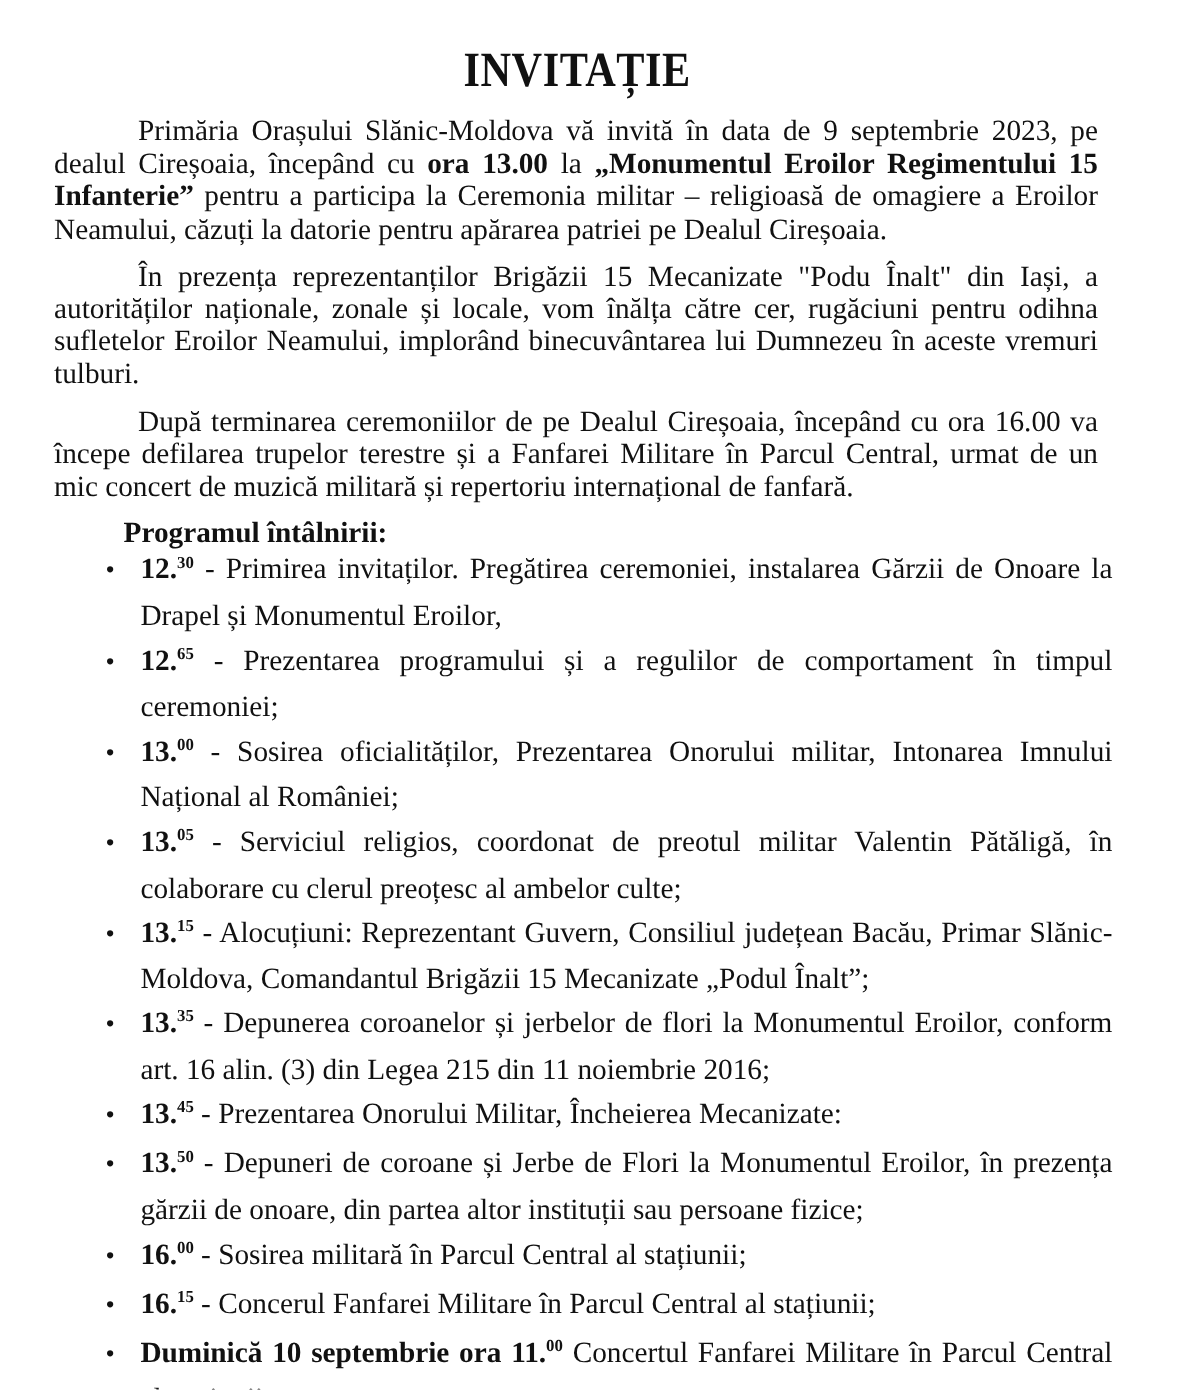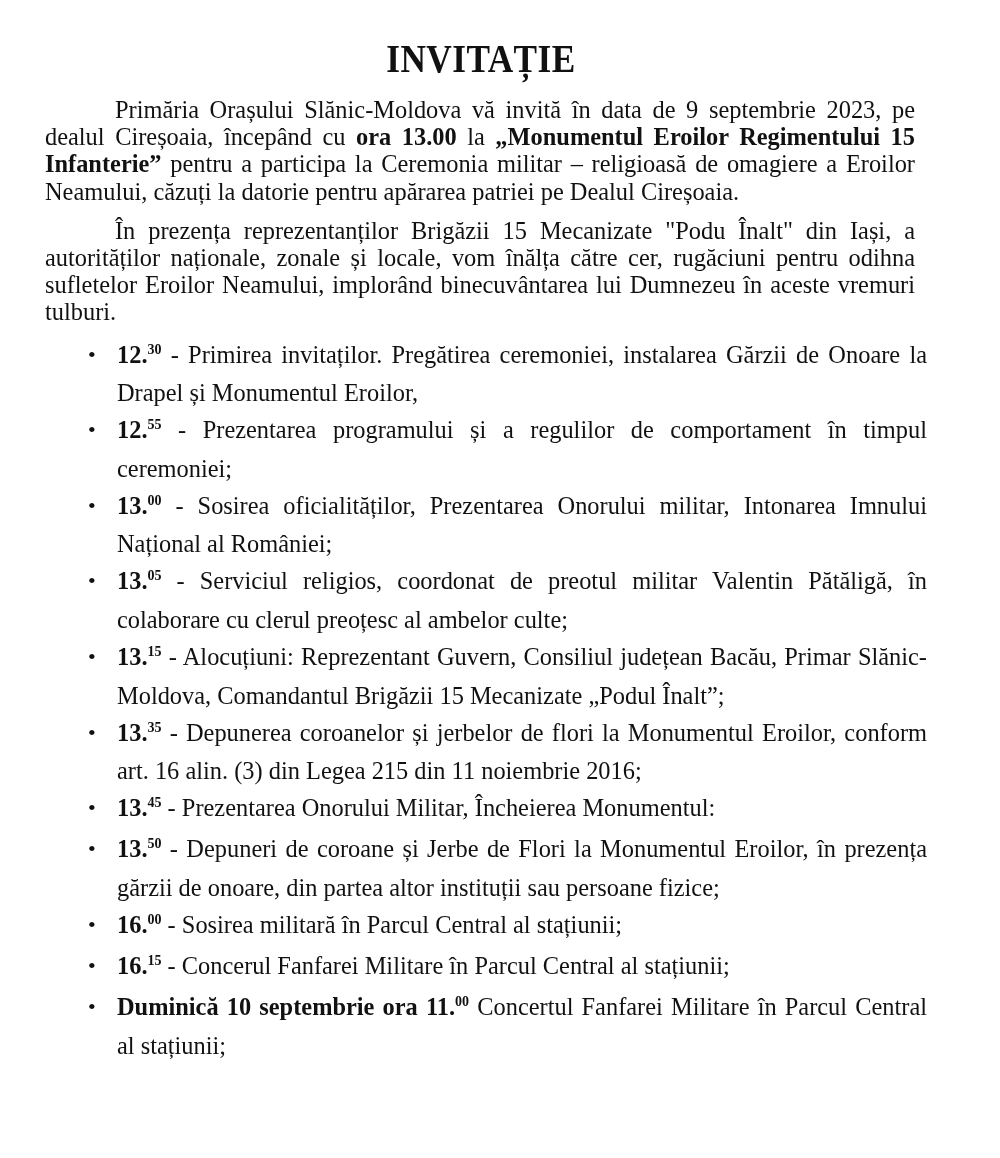--- a/index.html
+++ b/index.html
@@ -35,29 +35,31 @@
 </head>
 <body>
 
 <div class="page">
   <h1 class="title">INVITAȚIE</h1>
 
   <div class="body">
     <div id="paragraphs">
         <p class="para"><span>Primăria Orașului Slănic-Moldova vă invită în data de 9 septembrie 2023, pe dealul Cireșoaia, începând cu </span><b>ora 13.00</b><span> la </span><b>„Monumentul Eroilor Regimentului 15 Infanterie”</b><span> pentru a participa la Ceremonia militar – religioasă de omagiere a Eroilor Neamului, căzuți la datorie pentru apărarea patriei pe Dealul Cireșoaia.</span></p>
         <p class="para"><span>În prezența reprezentanților Brigăzii 15 Mecanizate "Podu Înalt" din Iași, a autorităților naționale, zonale și locale, vom înălța către cer, rugăciuni pentru odihna sufletelor Eroilor Neamului, implorând binecuvântarea lui Dumnezeu în aceste vremuri tulburi.</span></p>
+        <p class="para"><span>După terminarea ceremoniilor de pe Dealul Cireșoaia, începând cu ora 16.00 va începe defilarea trupelor terestre și a Fanfarei Militare în Parcul Central, urmat de un mic concert de muzică militară și repertoriu internațional de fanfară.</span></p>
       </div>
+    <p class="prog-head">Programul întâlnirii:</p>
     <ul class="program" id="program-list">
         <li><span class="bullet">•</span><span class="time"><span>12.</span><sup>30</sup></span><span> - Primirea invitaților. Pregătirea ceremoniei, instalarea Gărzii de Onoare la Drapel și Monumentul Eroilor,</span></li>
-        <li><span class="bullet">•</span><span class="time"><span>12.</span><sup>55</sup></span><span> - Prezentarea programului și a regulilor de comportament în timpul ceremoniei;</span></li>
+        <li><span class="bullet">•</span><span class="time"><span>12.</span><sup>65</sup></span><span> - Prezentarea programului și a regulilor de comportament în timpul ceremoniei;</span></li>
         <li><span class="bullet">•</span><span class="time"><span>13.</span><sup>00</sup></span><span> - Sosirea oficialităților, Prezentarea Onorului militar, Intonarea Imnului Național al României;</span></li>
         <li><span class="bullet">•</span><span class="time"><span>13.</span><sup>05</sup></span><span> - Serviciul religios, coordonat de preotul militar Valentin Pătăligă, în colaborare cu clerul preoțesc al ambelor culte;</span></li>
         <li><span class="bullet">•</span><span class="time"><span>13.</span><sup>15</sup></span><span> - Alocuțiuni: Reprezentant Guvern, Consiliul județean Bacău, Primar Slănic-Moldova, Comandantul Brigăzii 15 Mecanizate „Podul Înalt”;</span></li>
         <li><span class="bullet">•</span><span class="time"><span>13.</span><sup>35</sup></span><span> - Depunerea coroanelor și jerbelor de flori la Monumentul Eroilor, conform art. 16 alin. (3) din Legea 215 din 11 noiembrie 2016;</span></li>
-        <li><span class="bullet">•</span><span class="time"><span>13.</span><sup>45</sup></span><span> - Prezentarea Onorului Militar, Încheierea Monumentul:</span></li>
+        <li><span class="bullet">•</span><span class="time"><span>13.</span><sup>45</sup></span><span> - Prezentarea Onorului Militar, Încheierea Mecanizate:</span></li>
         <li><span class="bullet">•</span><span class="time"><span>13.</span><sup>50</sup></span><span> - Depuneri de coroane și Jerbe de Flori la Monumentul Eroilor, în prezența gărzii de onoare, din partea altor instituții sau persoane fizice;</span></li>
         <li><span class="bullet">•</span><span class="time"><span>16.</span><sup>00</sup></span><span> - Sosirea militară în Parcul Central al stațiunii;</span></li>
         <li><span class="bullet">•</span><span class="time"><span>16.</span><sup>15</sup></span><span> - Concerul Fanfarei Militare în Parcul Central al stațiunii;</span></li>
         <li><span class="bullet">•</span><span class="time"><span>Duminică 10 septembrie ora </span><span>11.</span><sup>00</sup></span><span> Concertul Fanfarei Militare în Parcul Central al stațiunii;</span></li>
       </ul>
 
   </div>
 </div>
 
 </body></html>

